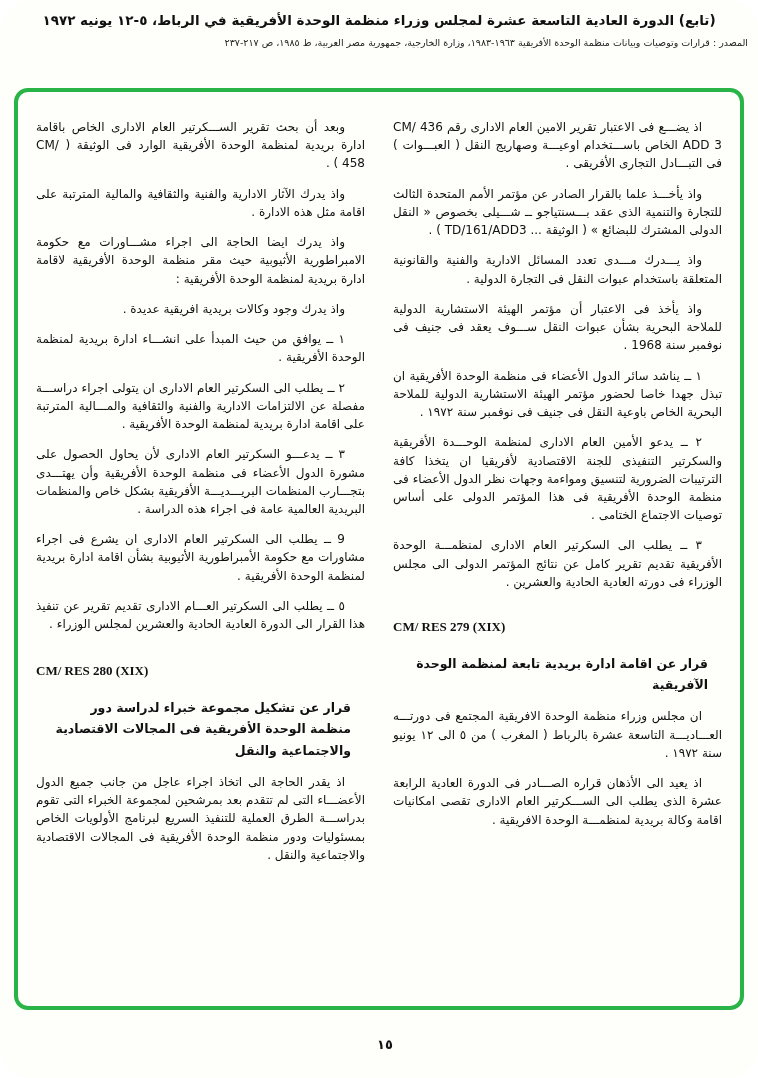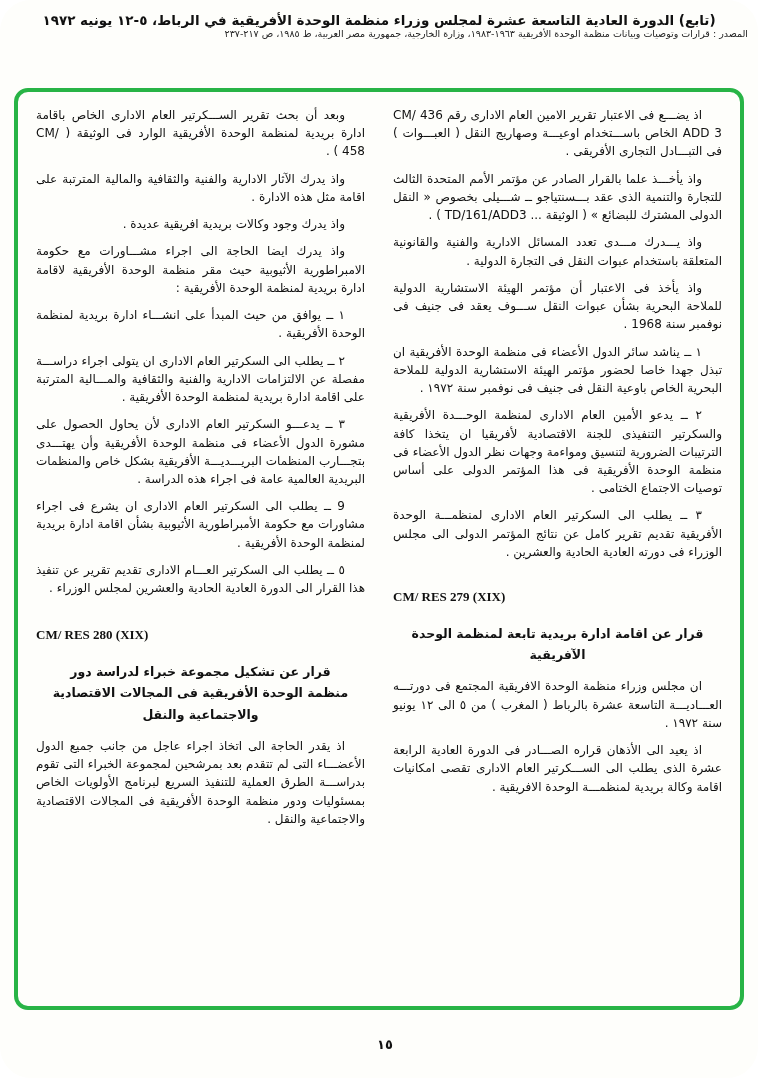--- a/index.html
+++ b/index.html
@@ -22,21 +22,21 @@
   .header {
     padding: 12px 10px 0 10px;
   }
   .header-line1 {
     font-size: 13.5px;
     font-weight: bold;
     text-align: center;
     letter-spacing: 0;
   }
   .header-line2 {
-    margin-top: 0;
+    margin-top: 9px;
     font-size: 9.5px;
     color: #222;
   }
   .content-box {
     position: absolute;
     top: 88px;
     right: 14px;
     left: 14px;
     height: 922px;
     border: 4px solid #28b446;
@@ -48,36 +48,36 @@
     overflow: hidden;
     background: #fefefb;
   }
   .column {
     flex: 1 1 0;
     font-size: 12px;
     line-height: 1.52;
     text-align: justify;
   }
   .para {
-    margin: 0 0 9px 0;
+    margin: 12px 0 9px 0;
     text-indent: 20px;
   }
   .doc-ref {
     direction: ltr;
     text-align: left;
     font-family: "Liberation Serif", "DejaVu Serif", serif;
     font-weight: bold;
     font-size: 13px;
     margin: 26px 0 16px 0;
   }
   .doc-ref.big-gap {
     margin-top: 28px;
   }
   .res-title {
-    text-align: center;
+    text-align: right;
     font-weight: bold;
     font-size: 12.5px;
     line-height: 1.7;
     margin: 0 14px 12px 14px;
   }
   .page-number {
     position: absolute;
     bottom: 26px;
     left: 12px;
     right: 0;
@@ -108,22 +108,22 @@
       <p class="para">٣ ــ يطلب الى السكرتير العام الادارى لمنظمـــة الوحدة الأفريقية تقديم تقرير كامل عن نتائج المؤتمر الدولى الى مجلس الوزراء فى دورته العادية الحادية والعشرين .</p>
       <div class="doc-ref">CM/ RES 279 (XIX)</div>
       <div class="res-title">قرار عن اقامة ادارة بريدية تابعة لمنظمة الوحدة الآفريقية</div>
       <p class="para">ان مجلس وزراء منظمة الوحدة الافريقية المجتمع فى دورتـــه العـــاديـــة التاسعة عشرة بالرباط ( المغرب ) من ٥ الى ١٢ يونيو سنة ١٩٧٢ .</p>
       <p class="para">اذ يعيد الى الأذهان قراره الصـــادر فى الدورة العادية الرابعة عشرة الذى يطلب الى الســـكرتير العام الادارى تقصى امكانيات اقامة وكالة بريدية لمنظمـــة الوحدة الافريقية .</p>
     </div>
 
     <div class="column">
       <p class="para">وبعد أن بحث تقرير الســـكرتير العام الادارى الخاص باقامة ادارة بريدية لمنظمة الوحدة الأفريقية الوارد فى الوثيقة ( CM/ 458 ) .</p>
       <p class="para">واذ يدرك الآثار الادارية والفنية والثقافية والمالية المترتبة على اقامة مثل هذه الادارة .</p>
+      <p class="para">واذ يدرك ايضا الحاجة الى اجراء مشـــاورات مع حكومة الامبراطورية الأثيوبية حيث مقر منظمة الوحدة الأفريقية لاقامة ادارة بريدية لمنظمة الوحدة الأفريقية :</p>
       <p class="para">واذ يدرك وجود وكالات بريدية افريقية عديدة .</p>
-      <p class="para">واذ يدرك ايضا الحاجة الى اجراء مشـــاورات مع حكومة الامبراطورية الأثيوبية حيث مقر منظمة الوحدة الأفريقية لاقامة ادارة بريدية لمنظمة الوحدة الأفريقية :</p>
       <p class="para">١ ــ يوافق من حيث المبدأ على انشـــاء ادارة بريدية لمنظمة الوحدة الأفريقية .</p>
       <p class="para">٢ ــ يطلب الى السكرتير العام الادارى ان يتولى اجراء دراســـة مفصلة عن الالتزامات الادارية والفنية والثقافية والمـــالية المترتبة على اقامة ادارة بريدية لمنظمة الوحدة الأفريقية .</p>
       <p class="para">٣ ــ يدعـــو السكرتير العام الادارى لأن يحاول الحصول على مشورة الدول الأعضاء فى منظمة الوحدة الأفريقية وأن يهتـــدى بتجـــارب المنظمات البريـــديـــة الأفريقية بشكل خاص والمنظمات البريدية العالمية عامة فى اجراء هذه الدراسة .</p>
       <p class="para">9 ــ يطلب الى السكرتير العام الادارى ان يشرع فى اجراء مشاورات مع حكومة الأمبراطورية الأثيوبية بشأن اقامة ادارة بريدية لمنظمة الوحدة الأفريقية .</p>
       <p class="para">٥ ــ يطلب الى السكرتير العـــام الادارى تقديم تقرير عن تنفيذ هذا القرار الى الدورة العادية الحادية والعشرين لمجلس الوزراء .</p>
       <div class="doc-ref big-gap">CM/ RES 280 (XIX)</div>
       <div class="res-title">قرار عن تشكيل مجموعة خبراء لدراسة دور منظمة الوحدة الأفريقية فى المجالات الاقتصادية والاجتماعية والنقل</div>
       <p class="para">اذ يقدر الحاجة الى اتخاذ اجراء عاجل من جانب جميع الدول الأعضـــاء التى لم تتقدم بعد بمرشحين لمجموعة الخبراء التى تقوم بدراســـة الطرق العملية للتنفيذ السريع لبرنامج الأولويات الخاص بمسئوليات ودور منظمة الوحدة الأفريقية فى المجالات الاقتصادية والاجتماعية والنقل .</p>
     </div>
 

